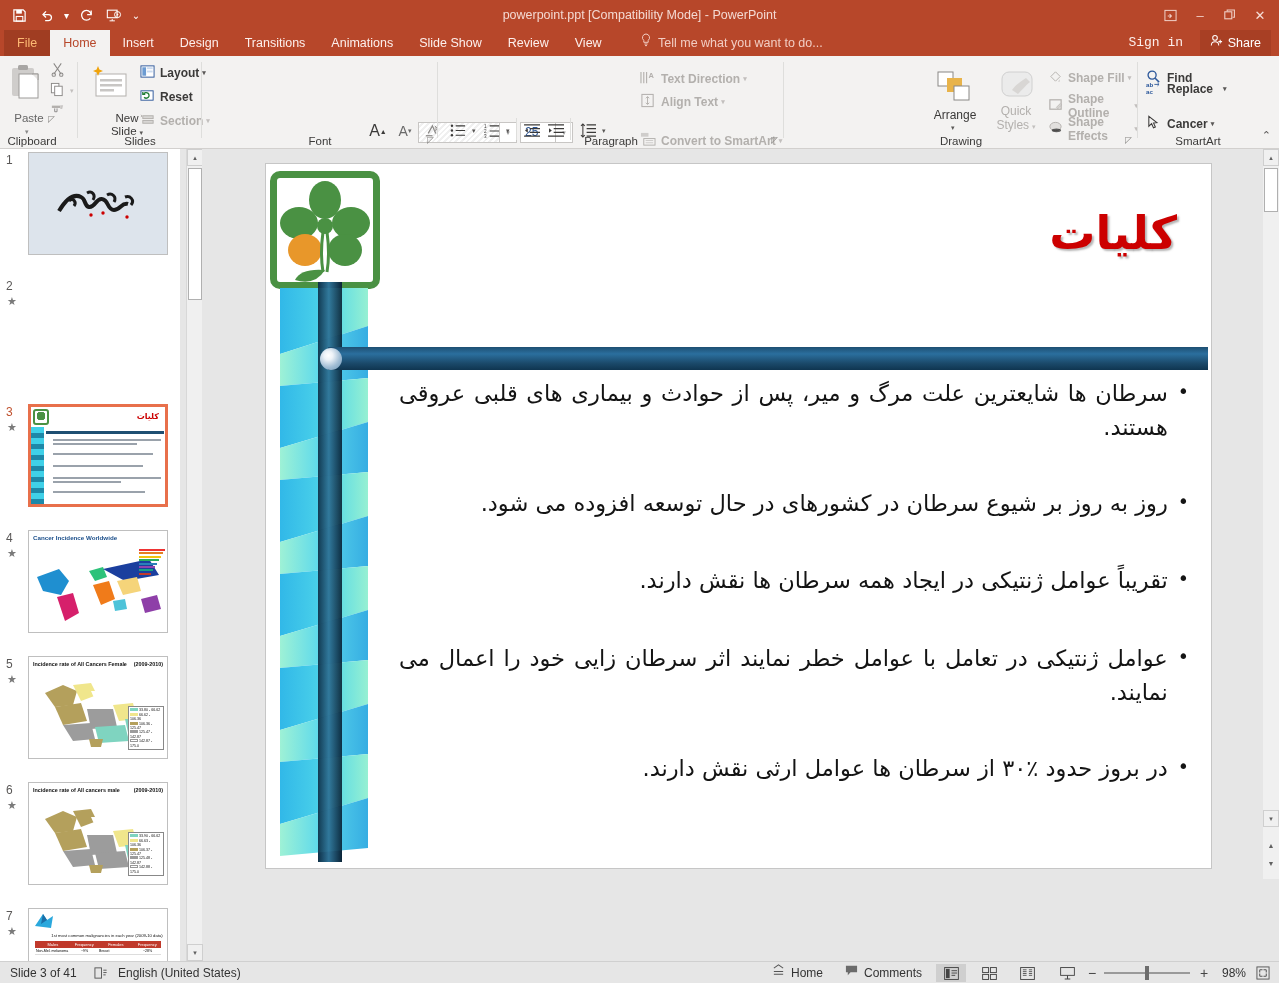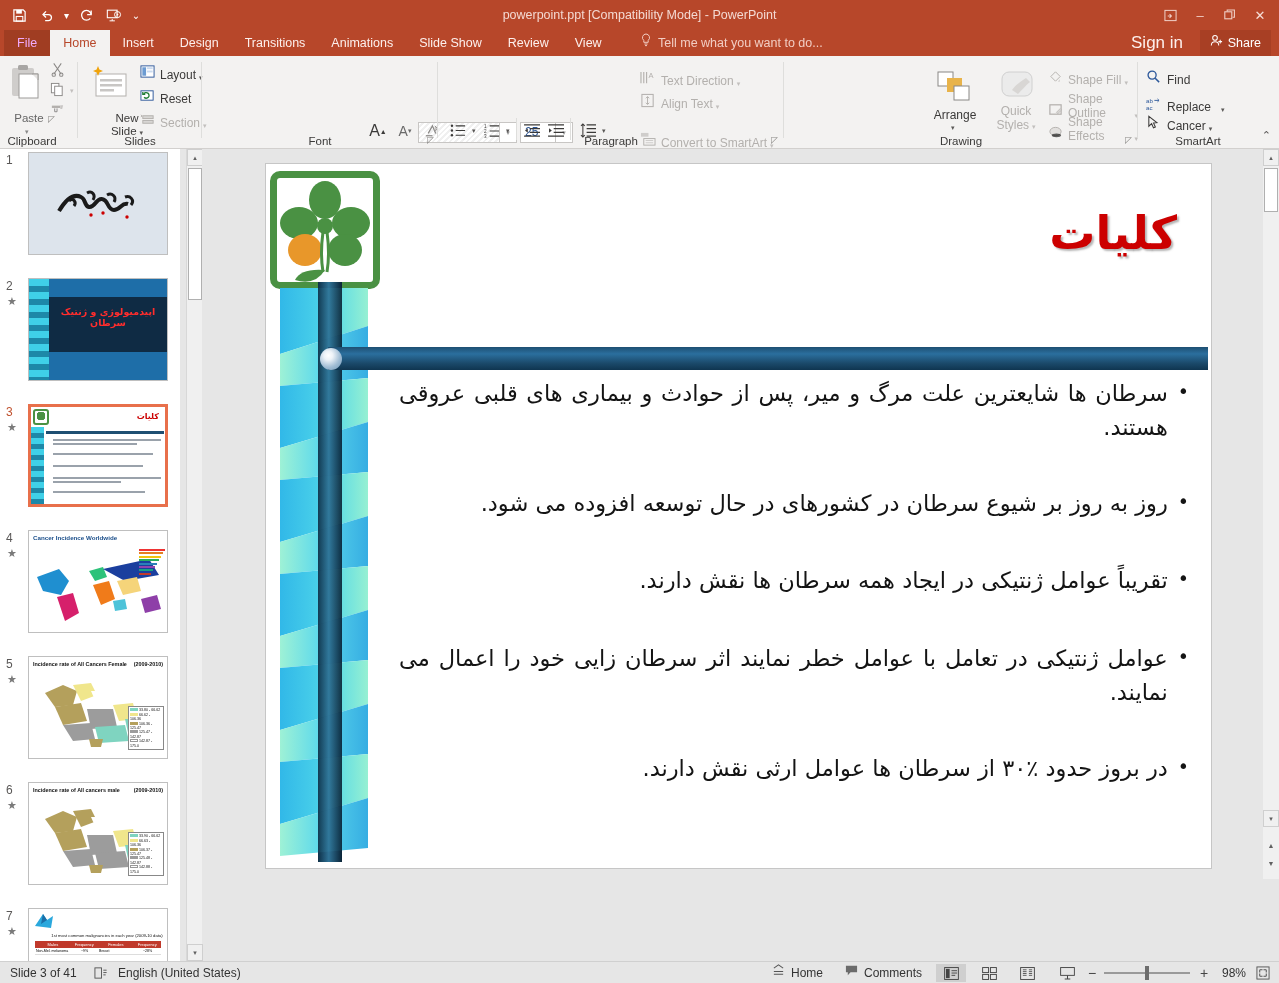--- a/index.html
+++ b/index.html
@@ -38,47 +38,47 @@
   .tabstrip {
     position: absolute; left: 0; top: 30px; width: 1279px; height: 26px;
     background: #b7472a;
   }
   .tabs { position: absolute; left: 4px; top: 0; display: flex; height: 26px; align-items: stretch; }
   .tab {
     padding: 0 13px; height: 26px; line-height: 26px; color: #fdf0ed; font-size: 12.5px;
     white-space: nowrap;
   }
   .tab.active { background: #f3f2f1; color: #b7472a; }
-  .tab.file { background: #a03d22; color: #f0abfc; }
+  .tab.file { background: #a03d22; color: #fdba74; }
   .tellme {
     position: absolute; left: 640px; top: 0; height: 26px; line-height: 26px;
     color: #f2cdc3; font-size: 12.5px; display: flex; align-items: center; gap: 6px;
   }
   .bulb { display: inline-block; }
-  .signin { position: absolute; right: 96px; top: 0; height: 26px; line-height: 26px; color: #fdf0ed; font-size: 17px; }
+  .signin { position: absolute; right: 96px; top: 0; height: 26px; line-height: 26px; color: #fdf0ed; font-size: 13px; font-family: Liberation Mono, monospace; }
   .share {
     position: absolute; right: 8px; top: 0; height: 26px; line-height: 26px; color: #fff; font-size: 12.5px;
     display: flex; align-items: center; gap: 5px; background: #a83f24; padding: 0 10px;
   }
 
   
   .ribbon {
     position: absolute; left: 0; top: 56px; width: 1279px; height: 93px;
     background: #f3f2f1; border-bottom: 1px solid #d2d0ce;
   }
   .rgroup { position: absolute; top: 0; height: 93px; }
   .rgroup-label {
     position: absolute; bottom: 2px; left: 0; width: 100%; text-align: center;
     font-size: 11.5px; color: #3b3a39;
   }
   .rgroup-sep { position: absolute; top: 6px; width: 1px; height: 76px; background: #dededc; }
   .dlg {
     position: absolute; bottom: 4px; font-size: 9px; color: #8a8886;
   }
-  .rbtn { position: absolute; display: flex; align-items: flex-end; color: #3b3a39; font-size: 12px; }
+  .rbtn { position: absolute; display: flex; align-items: center; color: #3b3a39; font-size: 12px; font-weight: bold; }
   .rbtn.dis { color: #b3b0ad; }
   .caret { font-size: 7px; margin-left: 3px; color: #5a5857; }
   .caret.dis { color: #c2bfbd; }
 
   
   .paste-ico { position: absolute; left: 10px; top: 8px; }
   .paste-lbl { position: absolute; left: 6px; top: 56px; width: 46px; text-align: center; font-size: 11.5px; color: #666; }
   .paste-car { position: absolute; left: 25px; top: 72px; font-size: 7px; color: #888; }
 
   
@@ -580,21 +580,21 @@
     <div class="rgroup" style="left:1138px;width:120px">
       <div class="rbtn" style="left:8px;top:13px">
         <span style="margin-right:6px">
           <svg width="15" height="15" viewBox="0 0 16 16">
               <circle cx="6.5" cy="6.5" r="4.3" fill="none" stroke="#2b579a" stroke-width="1.4"></circle>
               <path d="M9.8 9.8 14 14" stroke="#2b579a" stroke-width="1.6"></path>
             </svg>
         </span>
         <span>Find</span>
       </div>
-      <div class="rbtn" style="left:8px;top:40px">
+      <div class="rbtn" style="left:8px;top:24px">
         <span style="margin-right:6px">
           <svg width="15" height="15" viewBox="0 0 17 16">
               <text x="0" y="7" font-size="7" fill="#2b579a" font-family="'Liberation Sans',sans-serif">ab</text>
               <text x="0" y="15" font-size="7" fill="#2b579a" font-family="'Liberation Sans',sans-serif">ac</text>
               <path d="M9.5 4.5h5M13 2.8l1.8 1.7L13 6.2" stroke="#2b579a" stroke-width="1" fill="none"></path>
             </svg>
         </span>
         <span>Replace</span>
         <span class="caret" style="margin-left:10px">▾</span>
       </div>
@@ -627,25 +627,20 @@
           <circle cx="62" cy="62" r="1.7" fill="#c00"></circle>
             <circle cx="74" cy="60" r="1.7" fill="#c00"></circle>
             <circle cx="98" cy="64" r="1.7" fill="#c00"></circle>
         </svg>
       </div>
     </div>
 
     <div class="thumbrow" style="height:126px">
       <div class="thumbnum">2</div>
       <div class="thumbstar">★</div>
-      <div class="thumb" style="background:#1e6ea8">
-        <div style="position:absolute;left:0;top:0;width:138px;height:101px;background:linear-gradient(to bottom,#1e6ea8 0 18%,#0f2b44 18% 72%,#1e6ea8 72% 100%)"></div>
-        <div style="position:absolute;left:0;top:0;width:20px;height:101px;background:repeating-linear-gradient(180deg,#3fd0e8 0 7px,#1d88a8 7px 13px)"></div>
-        <div style="position:absolute;left:24px;top:27px;width:110px;text-align:center;color:#ff2d2d;font-size:9.5px;font-weight:bold;direction:rtl;font-family:'DejaVu Sans',sans-serif">اپیدمیولوژی و ژنتیک سرطان</div>
-      </div>
     </div>
 
     <div class="thumbrow" style="height:126px">
       <div class="thumbnum" style="color:#c0522f">3</div>
       <div class="thumbstar">★</div>
       <div class="thumb sel">
         <div style="position:absolute;left:2px;top:2px;width:16px;height:16px;border:2px solid #4a9143;border-radius:3px;background:#fff"></div>
         <div style="position:absolute;left:5px;top:5px;width:10px;height:10px;background:radial-gradient(circle at 50% 40%,#4a9143 55%,transparent 56%)"></div>
         <div style="position:absolute;left:0;top:20px;width:13px;height:80px;background:repeating-linear-gradient(180deg,#3fd0e8 0 6px,#1d88a8 6px 11px)"></div>
         <div style="position:absolute;right:6px;top:5px;color:#c00;font-size:8px;font-weight:bold;direction:rtl;font-family:'DejaVu Sans',sans-serif">کلیات</div>

